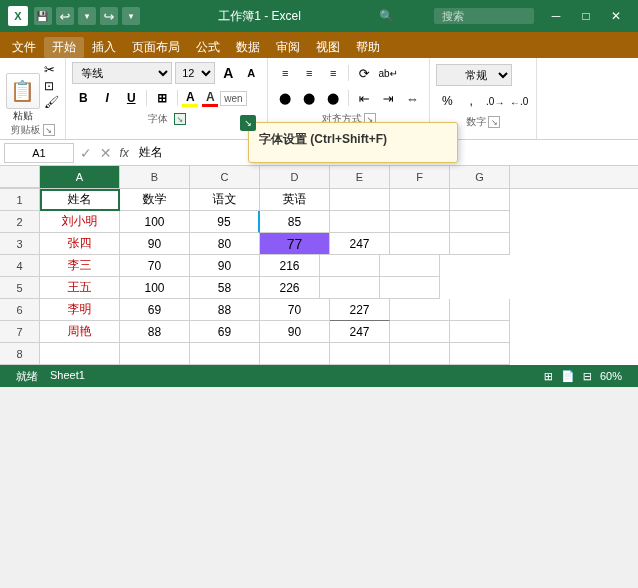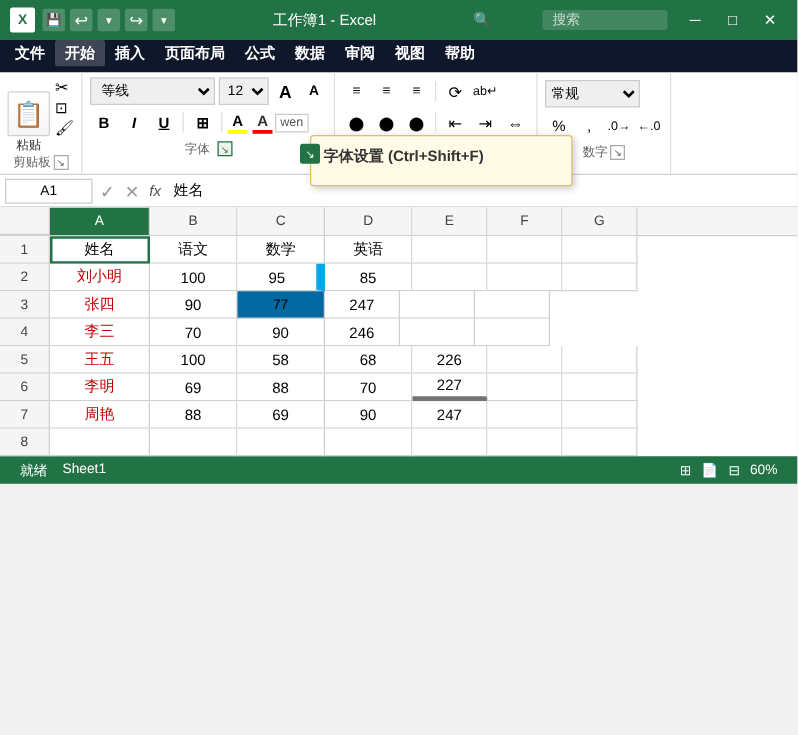--- a/index.html
+++ b/index.html
@@ -9,21 +9,21 @@
     .title-bar { background: #217346; height: 32px; display: flex; align-items: center; padding: 0 8px; color: white; }
     .excel-logo { width: 20px; height: 20px; background: #fff; color: #217346; font-weight: bold; font-size: 11px; display: flex; align-items: center; justify-content: center; border-radius: 2px; }
     .title-bar-btn { width: 18px; height: 18px; background: rgba(255,255,255,0.2); border-radius: 2px; display: flex; align-items: center; justify-content: center; color: white; font-size: 10px; cursor: pointer; }
     .title-text { flex: 1; text-align: center; font-size: 12px; color: white; }
     .search-box { background: rgba(255,255,255,0.15); border: none; color: white; padding: 2px 8px; border-radius: 2px; width: 100px; font-size: 11px; margin-left: 36px; }
     .search-box::placeholder { color: rgba(255,255,255,0.7); }
     .win-controls { display: flex; gap: 2px; }
     .win-btn { width: 28px; height: 24px; display: flex; align-items: center; justify-content: center; color: white; cursor: pointer; font-size: 12px; }
 
     
-    .menu-bar { background: #0f172a; height: 26px; display: flex; align-items: flex-start; padding: 0 4px; font-weight: bold; }
+    .menu-bar { background: #a16207; height: 26px; display: flex; align-items: flex-end; padding: 0 4px; }
     .menu-item { color: white; padding: 2px 8px; font-size: 12px; cursor: pointer; border-radius: 2px; }
     .menu-item:hover, .menu-item.active { background: rgba(255,255,255,0.2); }
     .font-select { width: 100px; height: 22px; border: 1px solid #ccc; font-size: 11px; padding: 0 4px; }
     .size-select { width: 40px; height: 22px; border: 1px solid #ccc; font-size: 11px; padding: 0 2px; }
     .fsbtn { width: 20px; height: 20px; border: 1px solid transparent; cursor: pointer; display: flex; align-items: center; justify-content: center; font-size: 13px; font-weight: bold; background: none; }
     .fmt-btn { width: 22px; height: 22px; border: 1px solid transparent; cursor: pointer; display: flex; align-items: center; justify-content: center; font-size: 12px; font-weight: bold; background: none; }
     .bold-btn { font-weight: bold; }
     .italic-btn { font-style: italic; }
     .color-btn-wrap { display: flex; flex-direction: column; align-items: center; cursor: pointer; }
     .abtn { width: 22px; height: 22px; border: 1px solid transparent; cursor: pointer; display: flex; align-items: center; justify-content: center; font-size: 11px; background: none; }
@@ -154,38 +154,38 @@
       <div class="abtn" style="font-size:13px;">⇥</div>
       <div class="abtn" style="font-size:13px;">⇔</div>
     </div>
     <div style="font-size:10px;color:#666;display:flex;align-items:center;gap:2px;margin-top:3px;justify-content:center;">
       <span>对齐方式</span>
       <span style="font-size:8px;border:1px solid #aaa;width:12px;height:12px;display:flex;align-items:center;justify-content:center;cursor:pointer;">↘</span>
     </div>
   </div>
 
   <div style="display:flex;flex-direction:column;padding:4px 6px 0 6px;border-right:1px solid #e0e0e0;min-width:80px;">
-    <select style="width:76px;height:22px;border:1px solid #ccc;font-size:11px;margin-top:2px;">
+    <select style="width:76px;height:22px;border:1px solid #ccc;font-size:11px;margin-top:2px;padding-left:24px;">
       <option>常规</option>
     </select>
     <div style="display:flex;gap:2px;margin-top:4px;">
       <div class="abtn" style="font-size:12px;">%</div>
       <div class="abtn" style="font-size:12px;">,</div>
       <div class="abtn" style="font-size:10px;">.0→</div>
       <div class="abtn" style="font-size:10px;">←.0</div>
     </div>
     <div style="font-size:10px;color:#666;display:flex;align-items:center;gap:2px;margin-top:3px;justify-content:center;">
       <span>数字</span>
       <span style="font-size:8px;border:1px solid #aaa;width:12px;height:12px;display:flex;align-items:center;justify-content:center;cursor:pointer;">↘</span>
     </div>
   </div>
 
   <div class="tooltip-trigger" style="position:absolute;top:57px;left:240px;">↘</div>
 
-  <div class="tooltip-box" style="position:absolute;top:50px;left:248px;">
+  <div class="tooltip-box" style="position:absolute;top:64px;left:248px;">
     <div class="tooltip-title">字体设置 (Ctrl+Shift+F)</div>
   </div>
 </div>
 
 <div class="formula-bar">
   <input class="cell-ref" type="text" value="A1" style="">
   <span class="formula-divider">✓</span>
   <span class="formula-divider">✕</span>
   <span class="fx-icon">fx</span>
   <input class="formula-input" type="text" value="姓名" style="">
@@ -200,77 +200,77 @@
     <div style="width:70px;height:22px;border-right:1px solid #d0d0d0;display:flex;align-items:center;justify-content:center;font-size:11px;color:#444;background:#f5f5f5;cursor:pointer;">C</div>
     <div style="width:70px;height:22px;border-right:1px solid #d0d0d0;display:flex;align-items:center;justify-content:center;font-size:11px;color:#444;background:#f5f5f5;cursor:pointer;">D</div>
     <div style="width:60px;height:22px;border-right:1px solid #d0d0d0;display:flex;align-items:center;justify-content:center;font-size:11px;color:#444;background:#f5f5f5;cursor:pointer;">E</div>
     <div style="width:60px;height:22px;border-right:1px solid #d0d0d0;display:flex;align-items:center;justify-content:center;font-size:11px;color:#444;background:#f5f5f5;cursor:pointer;">F</div>
     <div style="width:60px;height:22px;border-right:1px solid #d0d0d0;display:flex;align-items:center;justify-content:center;font-size:11px;color:#444;background:#f5f5f5;cursor:pointer;">G</div>
   </div>
 
   <div style="display:flex;">
     <div style="width:40px;min-width:40px;height:22px;border-right:1px solid #d0d0d0;border-bottom:1px solid #d0d0d0;display:flex;align-items:center;justify-content:center;font-size:11px;background:#f5f5f5;color:#444;">1</div>
     <div style="width:80px;height:22px;border-right:1px solid #d0d0d0;border-bottom:1px solid #d0d0d0;display:flex;align-items:center;justify-content:center;font-size:12px;background:#fff;outline:2px solid #217346;outline-offset:-2px;cursor:cell;">姓名</div>
+    <div style="width:70px;height:22px;border-right:1px solid #d0d0d0;border-bottom:1px solid #d0d0d0;display:flex;align-items:center;justify-content:center;font-size:12px;background:#fff;cursor:cell;">数学</div>
     <div style="width:70px;height:22px;border-right:1px solid #d0d0d0;border-bottom:1px solid #d0d0d0;display:flex;align-items:center;justify-content:center;font-size:12px;background:#fff;cursor:cell;">语文</div>
-    <div style="width:70px;height:22px;border-right:1px solid #d0d0d0;border-bottom:1px solid #d0d0d0;display:flex;align-items:center;justify-content:center;font-size:12px;background:#fff;cursor:cell;">数学</div>
     <div style="width:70px;height:22px;border-right:1px solid #d0d0d0;border-bottom:1px solid #d0d0d0;display:flex;align-items:center;justify-content:center;font-size:12px;background:#fff;cursor:cell;">英语</div>
     <div style="width:60px;height:22px;border-right:1px solid #d0d0d0;border-bottom:1px solid #d0d0d0;background:#fff;cursor:cell;"></div>
     <div style="width:60px;height:22px;border-right:1px solid #d0d0d0;border-bottom:1px solid #d0d0d0;background:#fff;cursor:cell;"></div>
     <div style="width:60px;height:22px;border-right:1px solid #d0d0d0;border-bottom:1px solid #d0d0d0;background:#fff;cursor:cell;"></div>
   </div>
 
   <div style="display:flex;">
     <div style="width:40px;min-width:40px;height:22px;border-right:1px solid #d0d0d0;border-bottom:1px solid #d0d0d0;display:flex;align-items:center;justify-content:center;font-size:11px;background:#f5f5f5;color:#444;">2</div>
     <div style="width:80px;height:22px;border-right:1px solid #d0d0d0;border-bottom:1px solid #d0d0d0;display:flex;align-items:center;justify-content:center;font-size:12px;background:#fff;cursor:cell;color:#c00000;">刘小明</div>
     <div style="width:70px;height:22px;border-right:1px solid #d0d0d0;border-bottom:1px solid #d0d0d0;display:flex;align-items:center;justify-content:center;font-size:12px;background:#fff;cursor:cell;">100</div>
-    <div style="width:70px;height:22px;border-right:7px solid #0ea5e9;border-bottom:1px solid #d0d0d0;display:flex;align-items:center;justify-content:center;font-size:12px;background:#fff;cursor:cell;text-align:center;">95</div>
+    <div style="width:70px;height:22px;border-right:2px solid #0ea5e9;border-bottom:1px solid #d0d0d0;display:flex;align-items:center;justify-content:center;font-size:12px;background:#fff;cursor:cell;text-align:center;">95</div>
     <div style="width:70px;height:22px;border-right:1px solid #d0d0d0;border-bottom:1px solid #d0d0d0;display:flex;align-items:center;justify-content:center;font-size:12px;background:#fff;cursor:cell;">85</div>
     <div style="width:60px;height:22px;border-right:1px solid #d0d0d0;border-bottom:1px solid #d0d0d0;background:#fff;cursor:cell;"></div>
     <div style="width:60px;height:22px;border-right:1px solid #d0d0d0;border-bottom:1px solid #d0d0d0;background:#fff;cursor:cell;"></div>
     <div style="width:60px;height:22px;border-right:1px solid #d0d0d0;border-bottom:1px solid #d0d0d0;background:#fff;cursor:cell;"></div>
   </div>
 
   <div style="display:flex;">
     <div style="width:40px;min-width:40px;height:22px;border-right:1px solid #d0d0d0;border-bottom:1px solid #d0d0d0;display:flex;align-items:center;justify-content:center;font-size:11px;background:#f5f5f5;color:#444;">3</div>
     <div style="width:80px;height:22px;border-right:1px solid #d0d0d0;border-bottom:1px solid #d0d0d0;display:flex;align-items:center;justify-content:center;font-size:12px;background:#fff;cursor:cell;color:#c00000;">张四</div>
     <div style="width:70px;height:22px;border-right:1px solid #d0d0d0;border-bottom:1px solid #d0d0d0;display:flex;align-items:center;justify-content:center;font-size:12px;background:#fff;cursor:cell;">90</div>
-    <div style="width:70px;height:22px;border-right:1px solid #d0d0d0;border-bottom:1px solid #d0d0d0;display:flex;align-items:center;justify-content:center;font-size:11px;background:#0369a1;cursor:cell;">77</div>
+    <div style="width:70px;height:22px;border-right:1px solid #d0d0d0;border-bottom:1px solid #d0d0d0;display:flex;align-items:center;justify-content:center;font-size:12px;background:#fff;cursor:cell;">80</div>
+    <div style="width:70px;height:22px;border-right:1px solid #d0d0d0;border-bottom:1px solid #d0d0d0;display:flex;align-items:center;justify-content:center;font-size:14px;background:#8b5cf6;cursor:cell;">77</div>
     <div style="width:60px;height:22px;border-right:1px solid #d0d0d0;border-bottom:1px solid #d0d0d0;display:flex;align-items:center;justify-content:center;font-size:12px;background:#fff;cursor:cell;">247</div>
     <div style="width:60px;height:22px;border-right:1px solid #d0d0d0;border-bottom:1px solid #d0d0d0;background:#fff;cursor:cell;"></div>
     <div style="width:60px;height:22px;border-right:1px solid #d0d0d0;border-bottom:1px solid #d0d0d0;background:#fff;cursor:cell;"></div>
   </div>
 
   <div style="display:flex;">
     <div style="width:40px;min-width:40px;height:22px;border-right:1px solid #d0d0d0;border-bottom:1px solid #d0d0d0;display:flex;align-items:center;justify-content:center;font-size:11px;background:#f5f5f5;color:#444;">4</div>
     <div style="width:80px;height:22px;border-right:1px solid #d0d0d0;border-bottom:1px solid #d0d0d0;display:flex;align-items:center;justify-content:center;font-size:12px;background:#fff;cursor:cell;color:#c00000;">李三</div>
     <div style="width:70px;height:22px;border-right:1px solid #d0d0d0;border-bottom:1px solid #d0d0d0;display:flex;align-items:center;justify-content:center;font-size:12px;background:#fff;cursor:cell;">70</div>
     <div style="width:70px;height:22px;border-right:1px solid #d0d0d0;border-bottom:1px solid #d0d0d0;display:flex;align-items:center;justify-content:center;font-size:12px;background:#fff;cursor:cell;">90</div>
-    <div style="width:60px;height:22px;border-right:1px solid #d0d0d0;border-bottom:1px solid #d0d0d0;display:flex;align-items:center;justify-content:center;font-size:12px;background:#fff;cursor:cell;">246</div>
+    <div style="width:60px;height:22px;border-right:1px solid #d0d0d0;border-bottom:1px solid #d0d0d0;display:flex;align-items:center;justify-content:center;font-size:12px;background:#fff;cursor:cell;">216</div>
     <div style="width:60px;height:22px;border-right:1px solid #d0d0d0;border-bottom:1px solid #d0d0d0;background:#fff;cursor:cell;"></div>
     <div style="width:60px;height:22px;border-right:1px solid #d0d0d0;border-bottom:1px solid #d0d0d0;background:#fff;cursor:cell;"></div>
   </div>
 
   <div style="display:flex;">
     <div style="width:40px;min-width:40px;height:22px;border-right:1px solid #d0d0d0;border-bottom:1px solid #d0d0d0;display:flex;align-items:center;justify-content:center;font-size:11px;background:#f5f5f5;color:#444;">5</div>
     <div style="width:80px;height:22px;border-right:1px solid #d0d0d0;border-bottom:1px solid #d0d0d0;display:flex;align-items:center;justify-content:center;font-size:12px;background:#fff;cursor:cell;color:#c00000;">王五</div>
     <div style="width:70px;height:22px;border-right:1px solid #d0d0d0;border-bottom:1px solid #d0d0d0;display:flex;align-items:center;justify-content:center;font-size:12px;background:#fff;cursor:cell;">100</div>
     <div style="width:70px;height:22px;border-right:1px solid #d0d0d0;border-bottom:1px solid #d0d0d0;display:flex;align-items:center;justify-content:center;font-size:12px;background:#fff;cursor:cell;">58</div>
-    <div style="width:70px;height:22px;border-right:1px solid #d0d0d0;border-bottom:1px solid #d0d0d0;display:flex;align-items:center;justify-content:center;font-size:12px;background:#fff;cursor:cell;">68</div>
     <div style="width:60px;height:22px;border-right:1px solid #d0d0d0;border-bottom:1px solid #d0d0d0;display:flex;align-items:center;justify-content:center;font-size:12px;background:#fff;cursor:cell;">226</div>
     <div style="width:60px;height:22px;border-right:1px solid #d0d0d0;border-bottom:1px solid #d0d0d0;background:#fff;cursor:cell;"></div>
     <div style="width:60px;height:22px;border-right:1px solid #d0d0d0;border-bottom:1px solid #d0d0d0;background:#fff;cursor:cell;"></div>
   </div>
 
   <div style="display:flex;">
     <div style="width:40px;min-width:40px;height:22px;border-right:1px solid #d0d0d0;border-bottom:1px solid #d0d0d0;display:flex;align-items:center;justify-content:center;font-size:11px;background:#f5f5f5;color:#444;">6</div>
     <div style="width:80px;height:22px;border-right:1px solid #d0d0d0;border-bottom:1px solid #d0d0d0;display:flex;align-items:center;justify-content:center;font-size:12px;background:#fff;cursor:cell;color:#c00000;">李明</div>
     <div style="width:70px;height:22px;border-right:1px solid #d0d0d0;border-bottom:1px solid #d0d0d0;display:flex;align-items:center;justify-content:center;font-size:12px;background:#fff;cursor:cell;">69</div>
     <div style="width:70px;height:22px;border-right:1px solid #d0d0d0;border-bottom:1px solid #d0d0d0;display:flex;align-items:center;justify-content:center;font-size:12px;background:#fff;cursor:cell;">88</div>
     <div style="width:70px;height:22px;border-right:1px solid #d0d0d0;border-bottom:1px solid #d0d0d0;display:flex;align-items:center;justify-content:center;font-size:12px;background:#fff;cursor:cell;">70</div>
-    <div style="width:60px;height:22px;border-right:1px solid #d0d0d0;border-bottom:4px solid #737373;display:flex;align-items:center;justify-content:center;font-size:12px;background:#fff;cursor:cell;">227</div>
+    <div style="width:60px;height:22px;border-right:1px solid #d0d0d0;border-bottom:1px solid #737373;display:flex;align-items:center;justify-content:center;font-size:12px;background:#fff;cursor:cell;">227</div>
     <div style="width:60px;height:22px;border-right:1px solid #d0d0d0;border-bottom:1px solid #d0d0d0;background:#fff;cursor:cell;"></div>
     <div style="width:60px;height:22px;border-right:1px solid #d0d0d0;border-bottom:1px solid #d0d0d0;background:#fff;cursor:cell;"></div>
   </div>
 
   <div style="display:flex;">
     <div style="width:40px;min-width:40px;height:22px;border-right:1px solid #d0d0d0;border-bottom:1px solid #d0d0d0;display:flex;align-items:center;justify-content:center;font-size:11px;background:#f5f5f5;color:#444;">7</div>
     <div style="width:80px;height:22px;border-right:1px solid #d0d0d0;border-bottom:1px solid #d0d0d0;display:flex;align-items:center;justify-content:center;font-size:12px;background:#fff;cursor:cell;color:#c00000;">周艳</div>
     <div style="width:70px;height:22px;border-right:1px solid #d0d0d0;border-bottom:1px solid #d0d0d0;display:flex;align-items:center;justify-content:center;font-size:12px;background:#fff;cursor:cell;">88</div>
     <div style="width:70px;height:22px;border-right:1px solid #d0d0d0;border-bottom:1px solid #d0d0d0;display:flex;align-items:center;justify-content:center;font-size:12px;background:#fff;cursor:cell;">69</div>
     <div style="width:70px;height:22px;border-right:1px solid #d0d0d0;border-bottom:1px solid #d0d0d0;display:flex;align-items:center;justify-content:center;font-size:12px;background:#fff;cursor:cell;">90</div>

